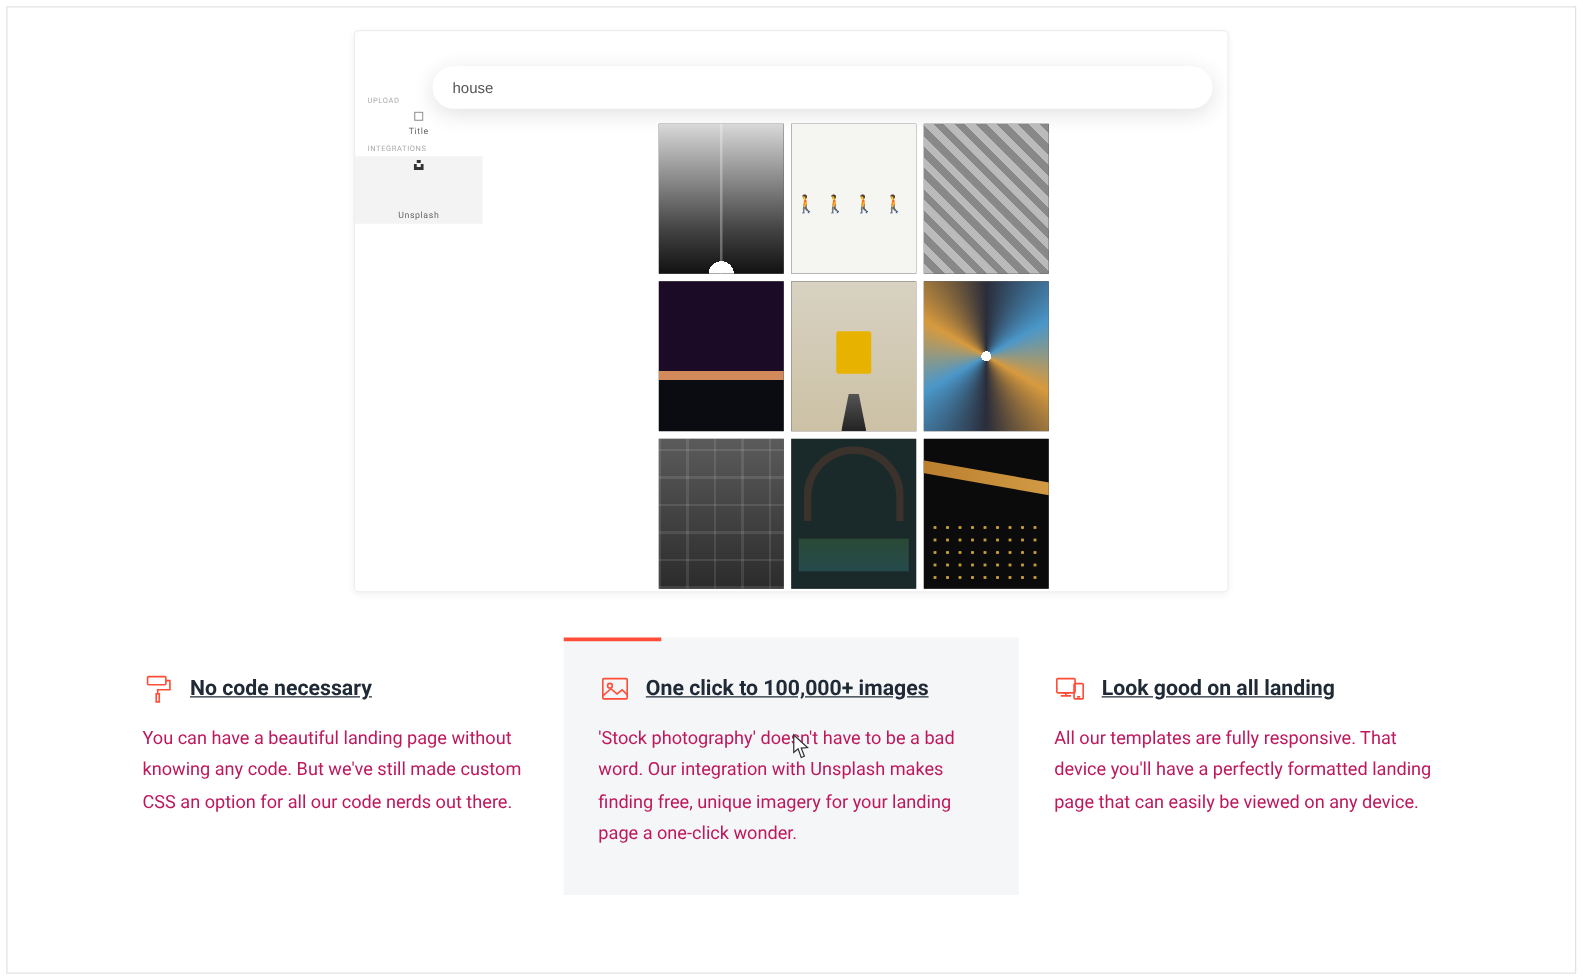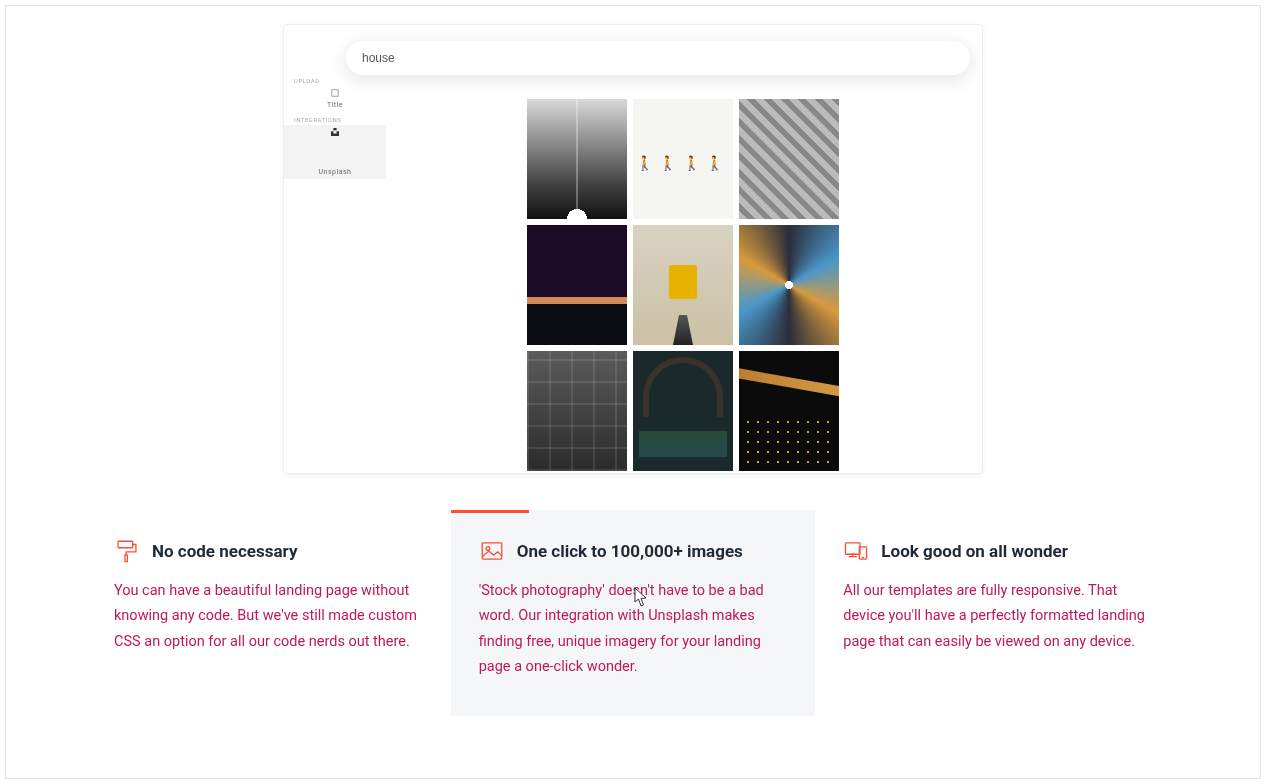--- a/index.html
+++ b/index.html
@@ -63,21 +63,21 @@
     background: #f3f3f3;
     gap: 32px;
   }
   .sidebar .ico {
     width: 8px;
     height: 8px;
     display: inline-block;
   }
   .search-wrap {
     position: absolute;
-    top: 16px;
+    top: 28px;
     left: 62px;
     right: 12px;
     height: 34px;
     background: #fff;
     border-radius: 20px;
     box-shadow: 0 4px 18px rgba(0,0,0,0.12);
     display: flex;
     align-items: center;
     padding: 0 16px;
   }
@@ -167,20 +167,21 @@
   }
   .feature-icon {
     width: 26px;
     height: 26px;
     flex-shrink: 0;
   }
   .feature-title {
     font-size: 17px;
     font-weight: 700;
     color: #1f2a36;
+    text-decoration: underline;
   }
   .feature-body {
     font-size: 14.5px;
     line-height: 1.75;
     color: #be185d;
   }
   
   .cursor {
     position: absolute;
     width: 18px;
@@ -302,20 +303,20 @@
     <div class="feature">
       <div class="feature-head">
         <span class="feature-icon">
           <svg viewBox="0 0 32 32" fill="none" stroke="#ff4d37" stroke-width="1.6">
             <rect x="3" y="6" width="18" height="14" rx="1"></rect>
             <path d="M9 20 H15 M12 20 V23 M7 23 H17"></path>
             <rect x="20" y="11" width="9" height="15" rx="1"></rect>
             <line x1="23" y1="24" x2="26" y2="24"></line>
           </svg>
         </span>
-        <h3 class="feature-title">Look good on all wonder</h3>
+        <h3 class="feature-title">Look good on all landing</h3>
       </div>
       <p class="feature-body">All our templates are fully responsive. That device you'll have a perfectly formatted landing page that can easily be viewed on any device.</p>
     </div>
 
   </div>
 
 </div>
 
 </body></html>

